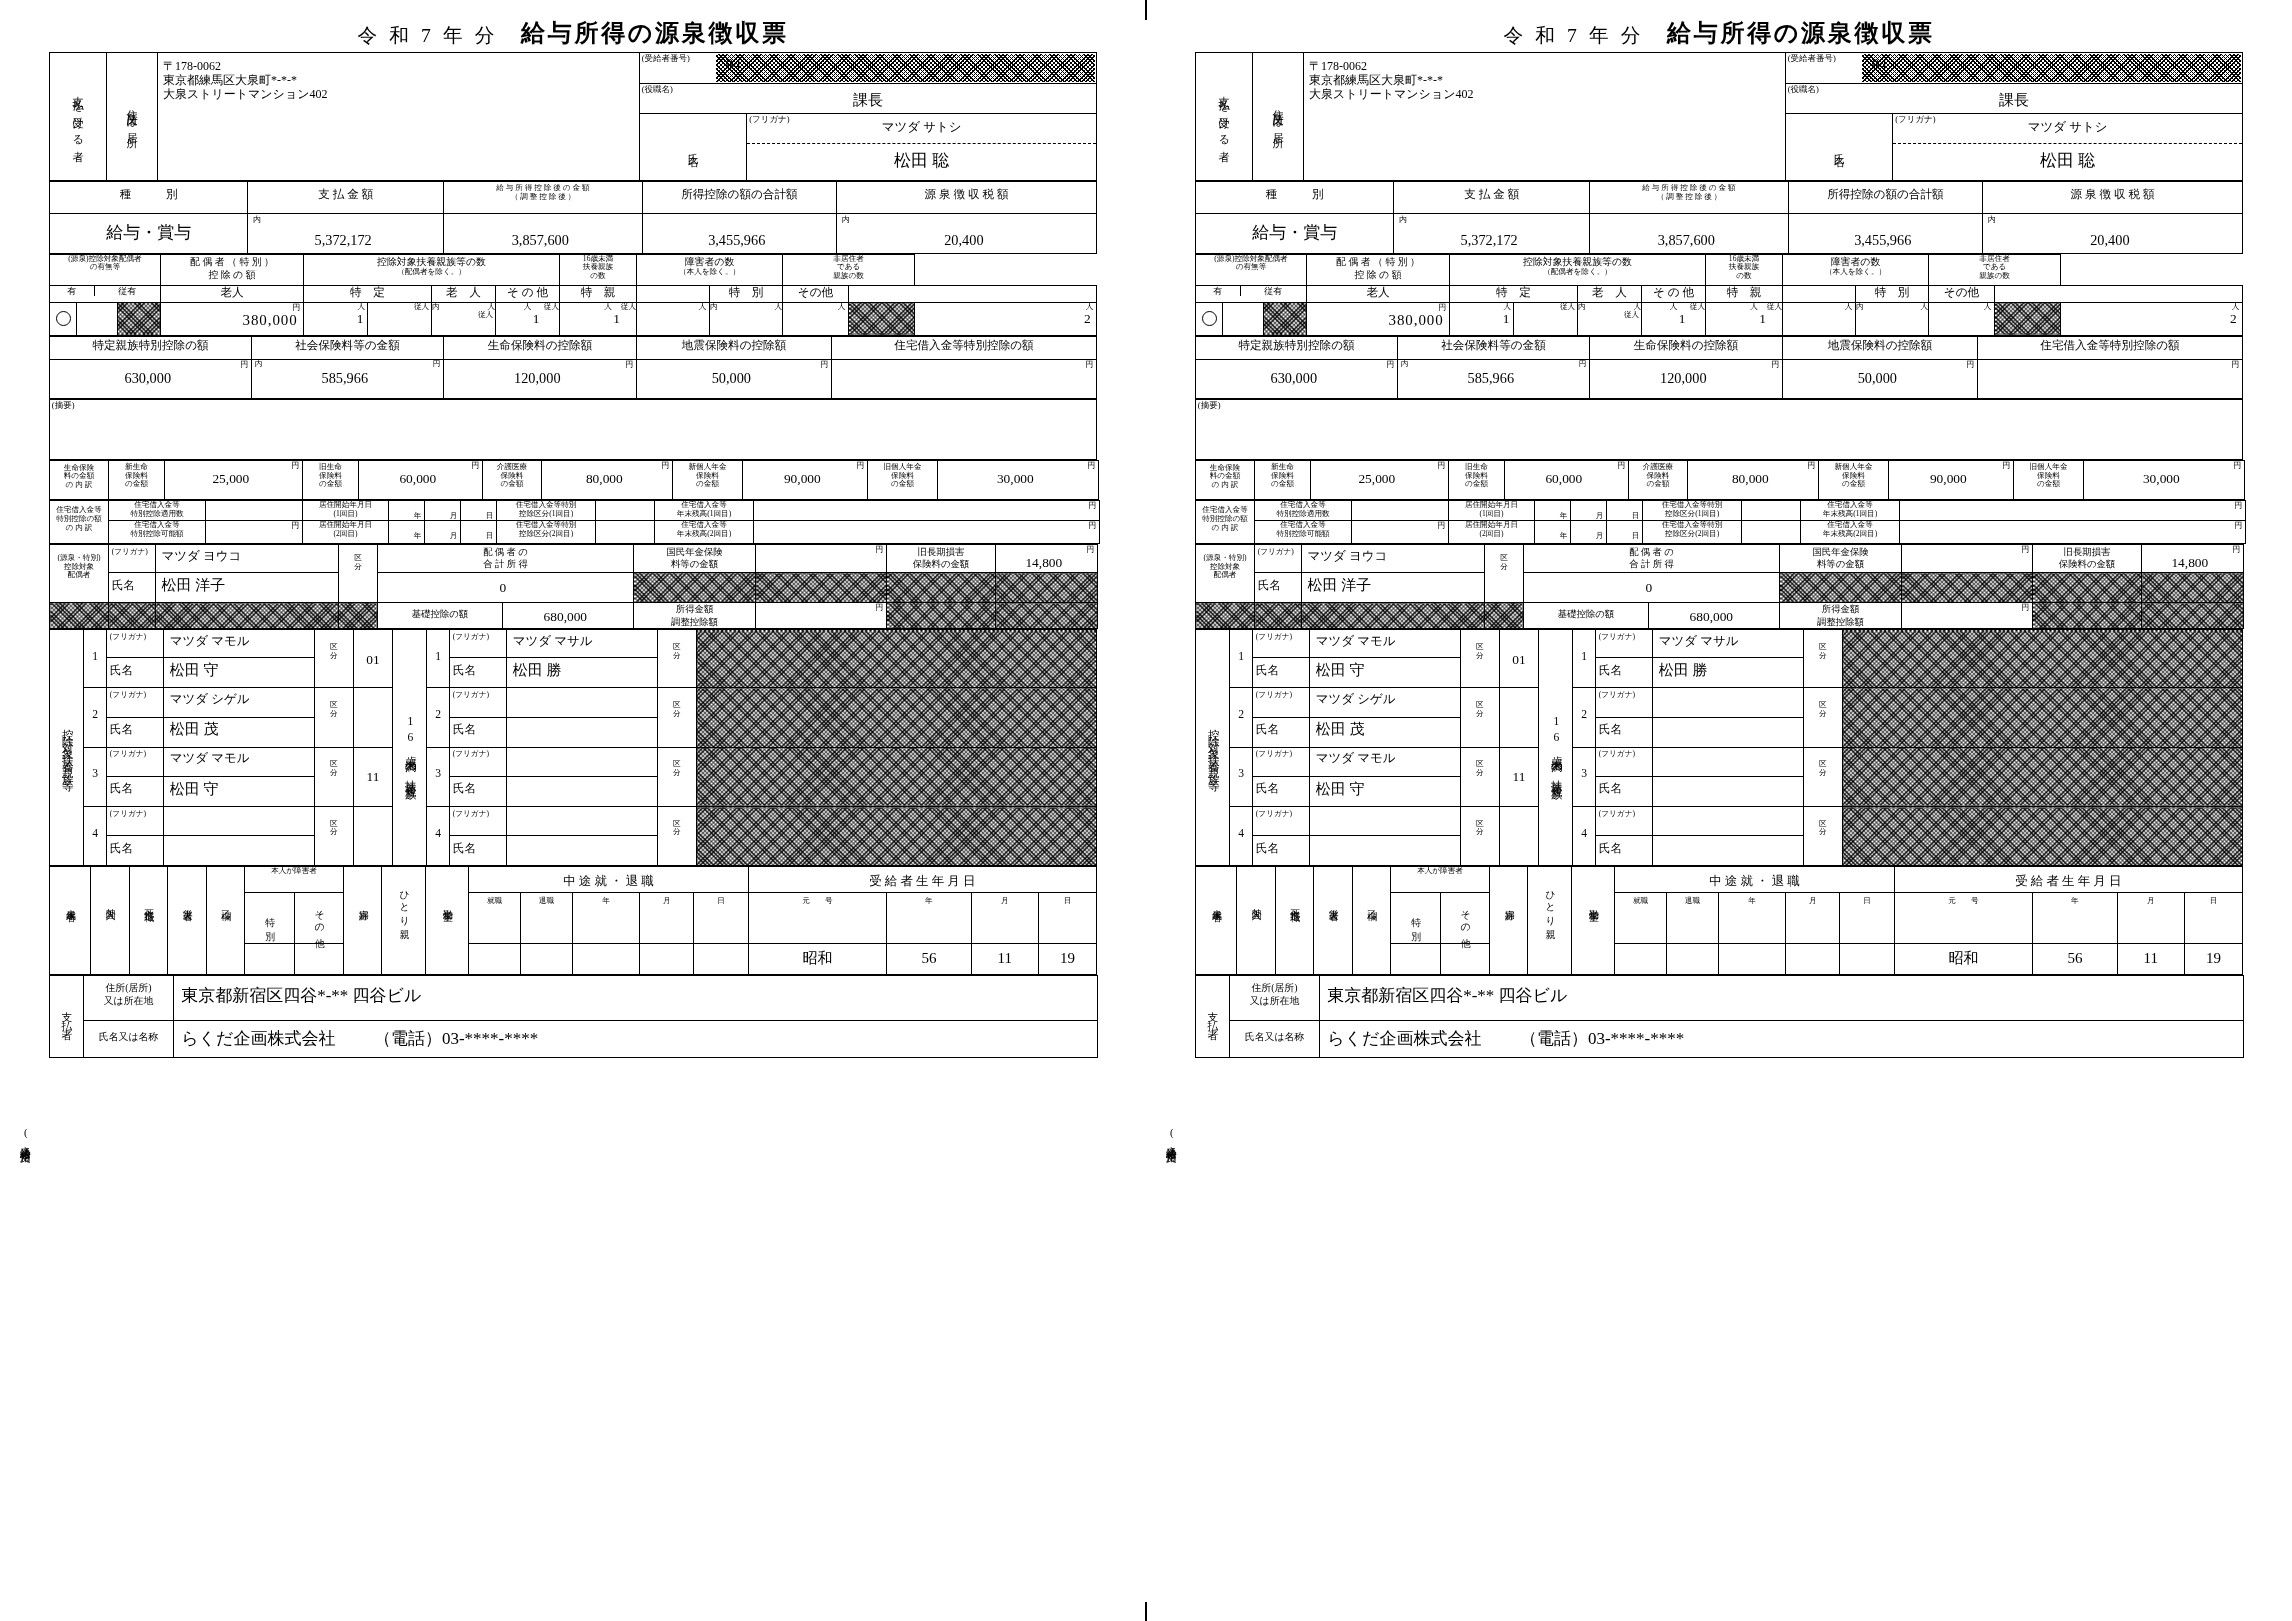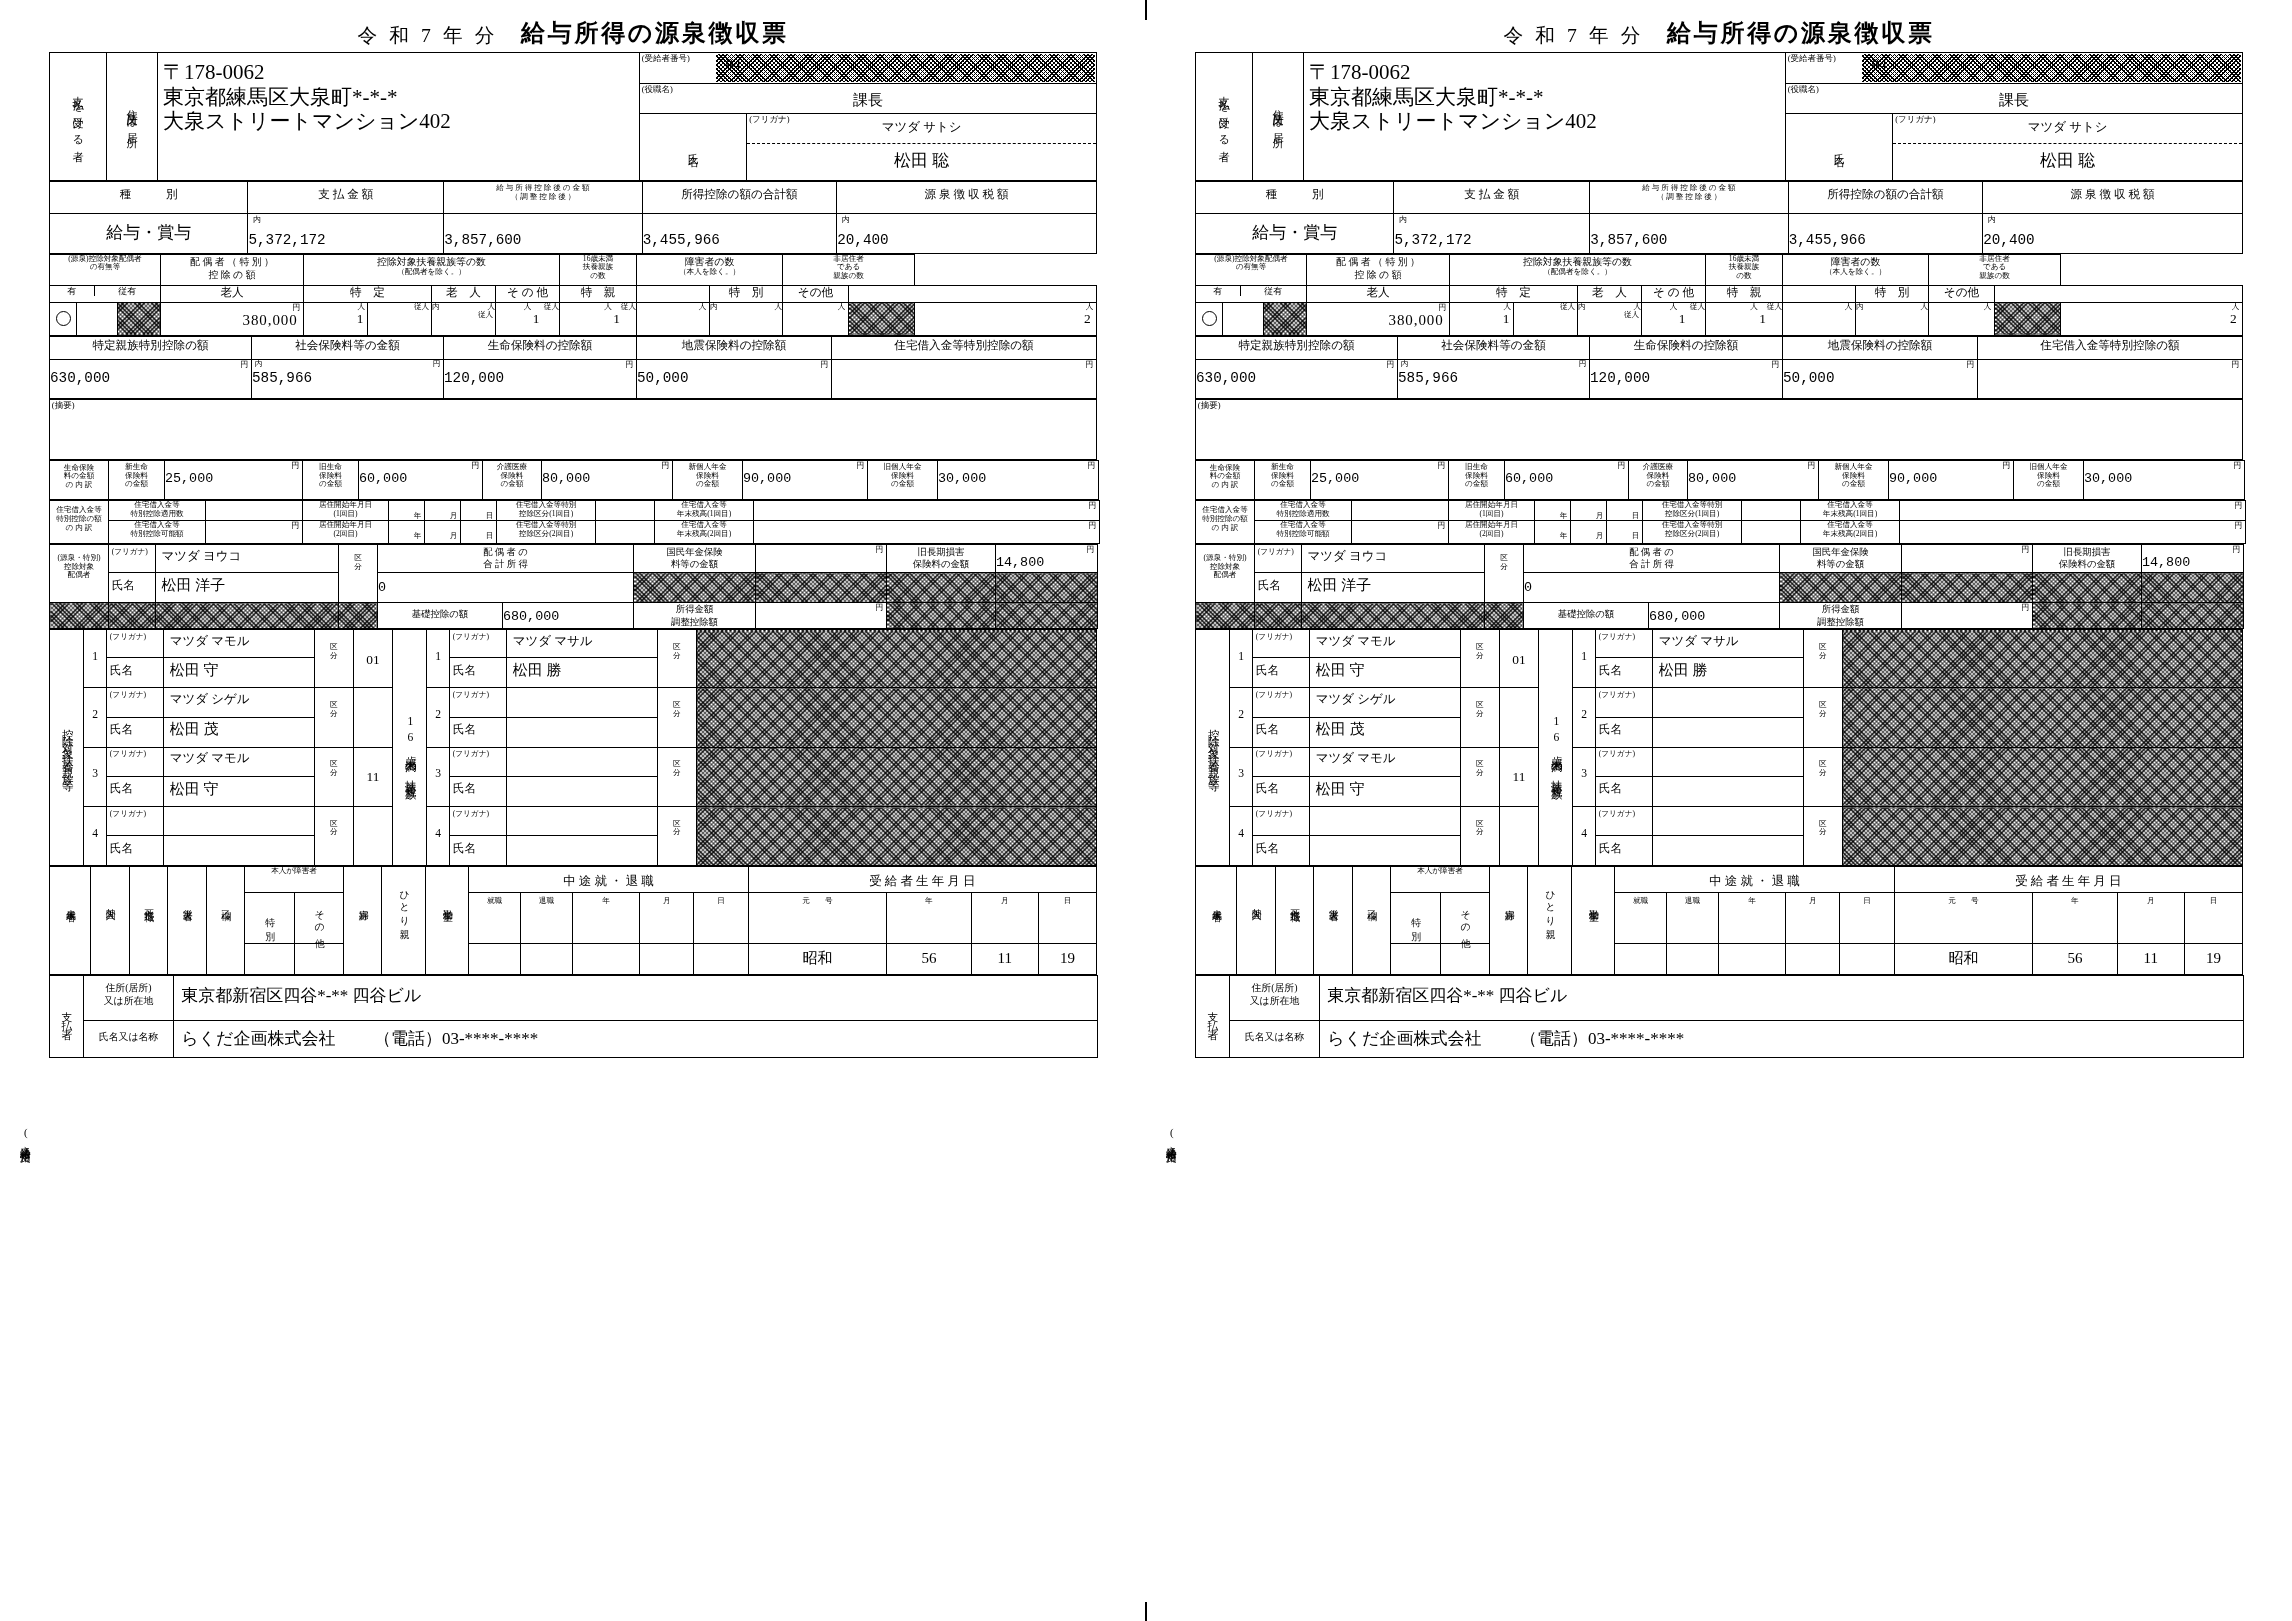--- a/index.html
+++ b/index.html
@@ -16,28 +16,28 @@
   .maintitle{font-size:24px;font-weight:bold;letter-spacing:2.7px;font-family:"DejaVu Serif",serif;}
 
   table.fm{border-collapse:collapse;width:1048px;table-layout:fixed;}
   table.fm td{border:0.9px solid #000;padding:0;vertical-align:top;font-size:11.6px;line-height:1.15;}
   .lbl{font-size:9.9px;padding:0.9px 1.8px;}
   .lbl10{font-size:9.4px;padding:0.9px 1.8px;}
   .c{text-align:center;}
   .r{text-align:right;}
   .vtxt{writing-mode:vertical-rl;text-orientation:upright;letter-spacing:2.7px;font-size:11.2px;line-height:1.1;margin:0 auto;}
   .vwrap{display:flex;align-items:center;justify-content:center;height:100%;}
-  .money{font-size:14.3px;text-align:left;padding:0.9px 5.4px 1.8px 0;font-family:Liberation Mono, monospace;}
+  .money{font-size:14.3px;text-align:center;padding:0.9px 5.4px 1.8px 0;font-family:Liberation Serif, serif;}
   .yen{font-size:8px;text-align:right;padding-right:2.7px;}
   .uchi{font-size:8px;padding-left:1.8px;}
   .hatch{background-image:repeating-linear-gradient(45deg,#000 0 1.1px,transparent 1.1px 3px),repeating-linear-gradient(-45deg,#000 0 1.1px,transparent 1.1px 3px);background-color:#fff;}
   .cell{position:relative;}
   .tl{position:absolute;left:1.8px;top:0.9px;font-size:8.5px;}
   .dashbot{border-bottom:0.9px dashed #000;}
-  .big{font-size:21px;}
+  .big{font-size:12px;}
   .nm{font-size:17px;}
   .kana{font-size:12.5px;}
   .circ{display:inline-block;width:13.4px;height:13.4px;border:1.4px solid #000;border-radius:50%;}
   .tiny{font-size:7.6px;}
   .mark{position:absolute;background:#000;}
 </style>
 </head>
 <body>
 
 <div id="page">

